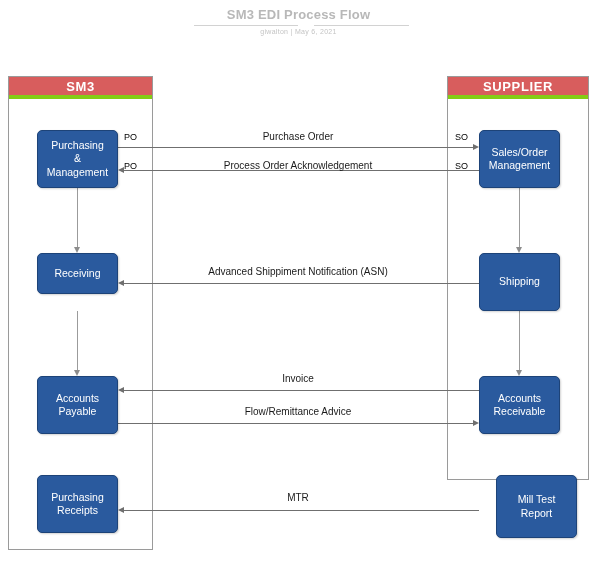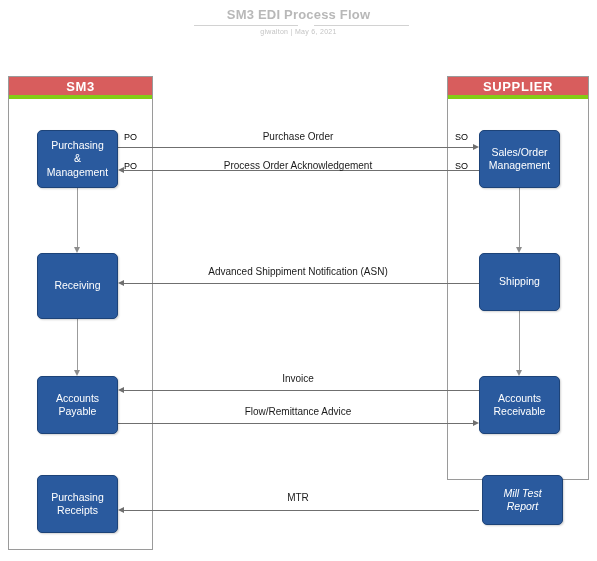--- a/index.html
+++ b/index.html
@@ -104,29 +104,29 @@
     color: #ffffff;
     font-size: 10.5px;
     line-height: 13.5px;
     padding: 2px 3px;
     box-shadow: 1px 1px 2px rgba(0,0,0,.18);
   }
   .node span { display: block; }
 
   
   #node-purchasing { left: 37px;  top: 130px; width: 81px; height: 58px; }
-  #node-receiving  { left: 37px;  top: 253px; width: 81px; height: 66px; }
+  #node-receiving  { left: 37px;  top: 253px; width: 81px; height: 41px; }
   #node-ap         { left: 37px;  top: 376px; width: 81px; height: 58px; }
   #node-receipts   { left: 37px;  top: 475px; width: 81px; height: 58px; }
 
   
   #node-sales      { left: 479px; top: 130px; width: 81px; height: 58px; }
   #node-shipping   { left: 479px; top: 253px; width: 81px; height: 58px; }
   #node-ar         { left: 479px; top: 376px; width: 81px; height: 58px; }
-  #node-mtr        { left: 482px; top: 475px; width: 81px; height: 50px; font-style: italic; }
+  #node-mtr        { left: 496px; top: 475px; width: 81px; height: 63px; }
 
   
   .hline {
     position: absolute;
     height: 1px;
     background: #6f6f6f;
   }
   .vline {
     position: absolute;
     width: 1px;

